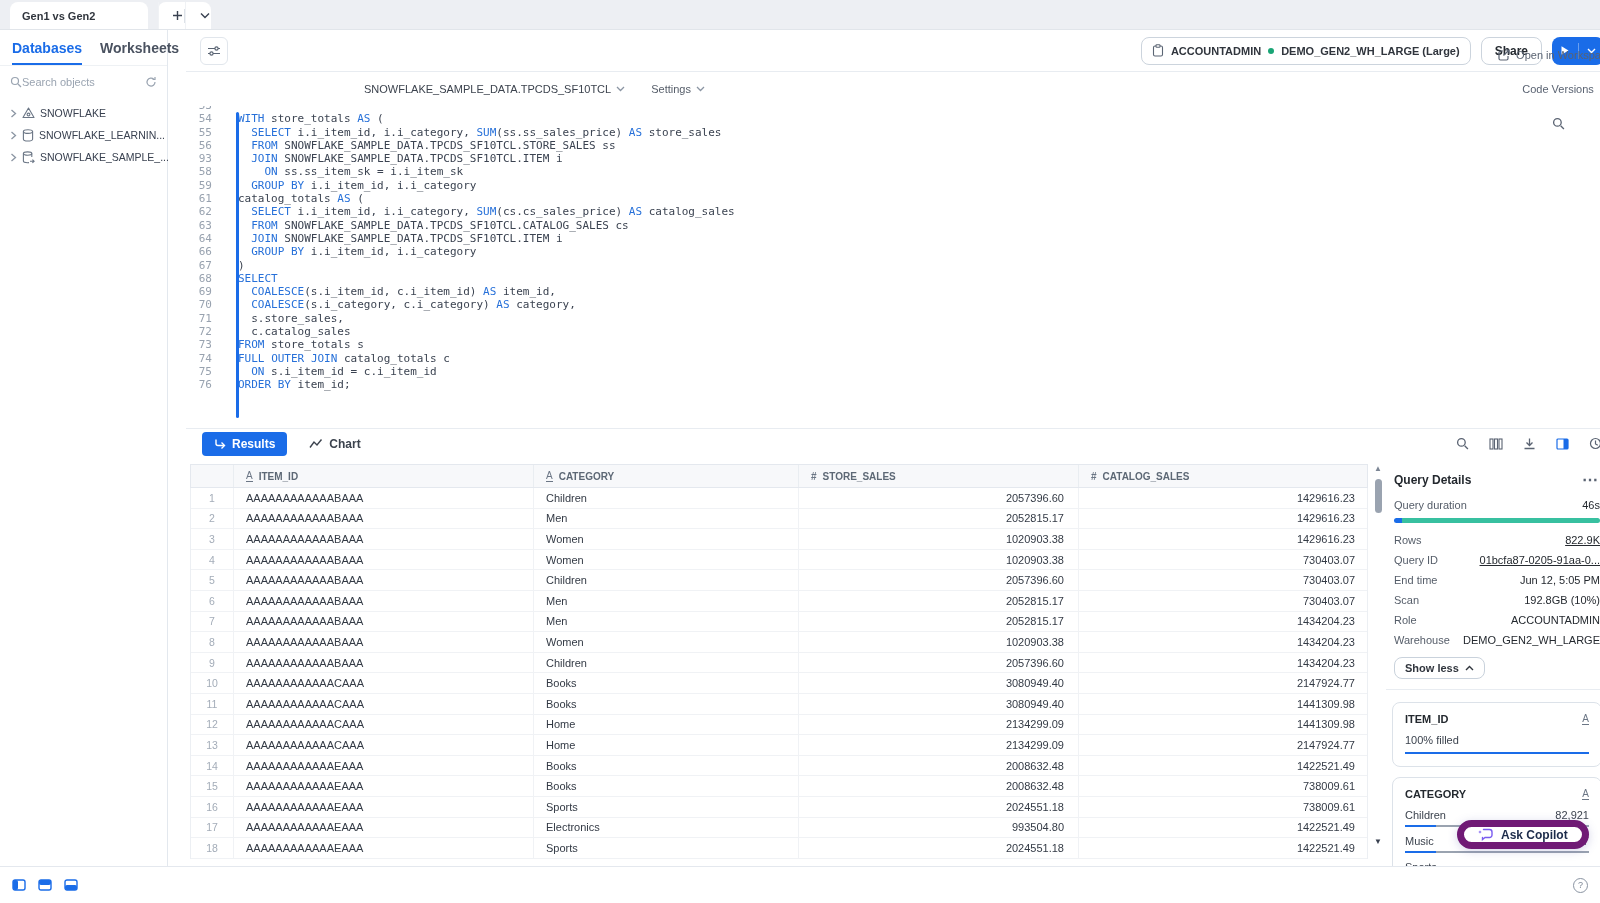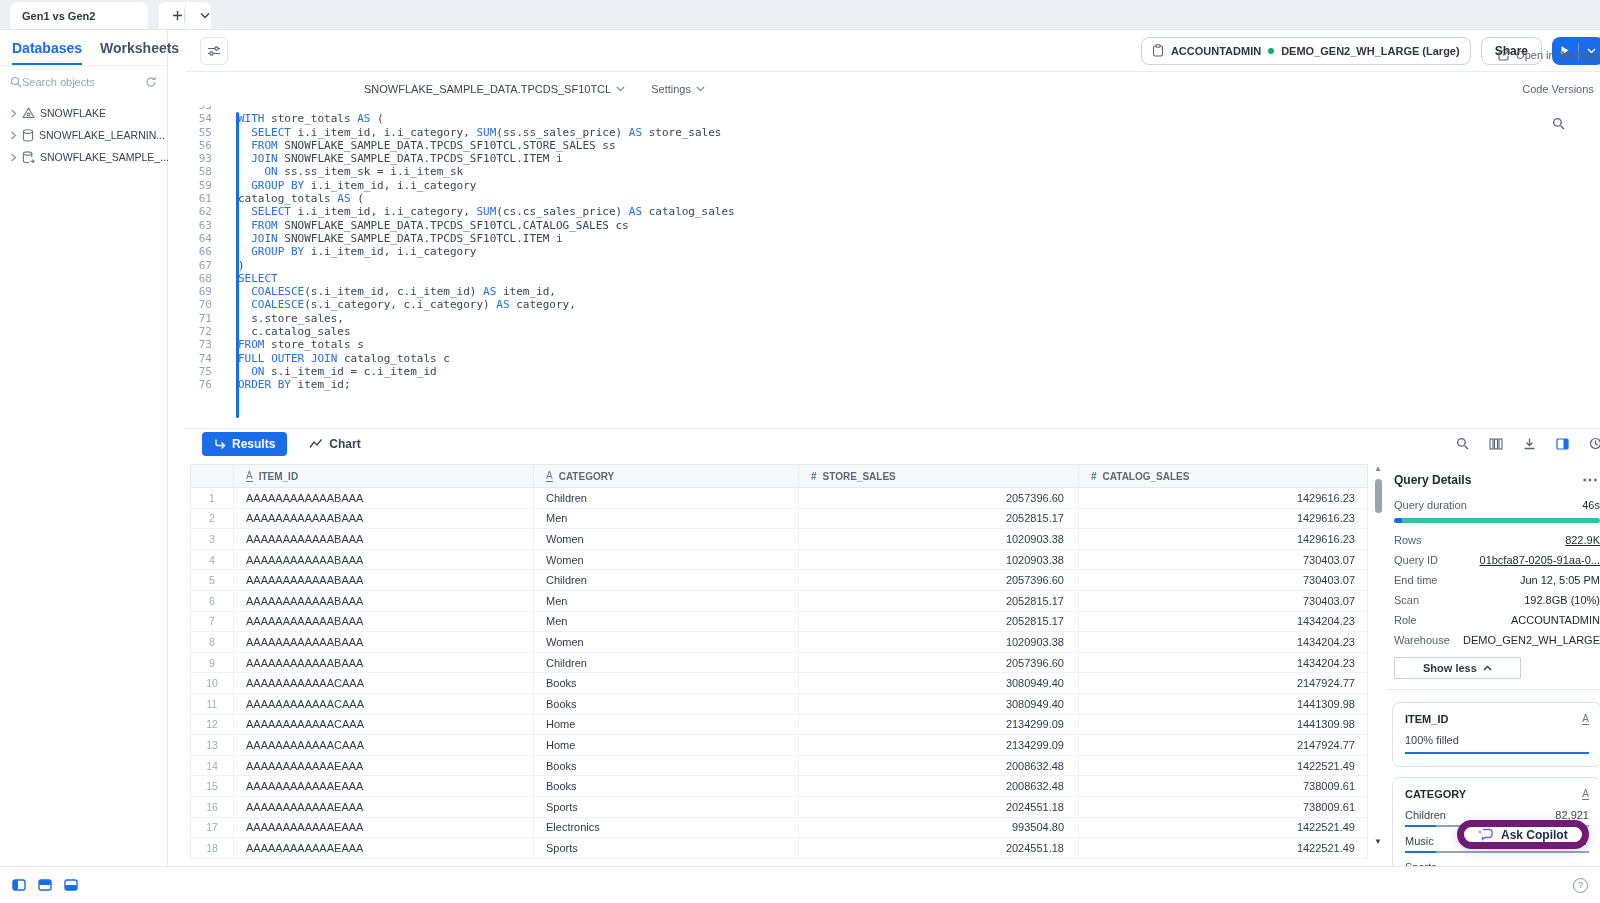--- a/index.html
+++ b/index.html
@@ -87,21 +87,21 @@
   
   .details { position:absolute; left:1200px; top:0px; width:232px; height:408px; padding:8px 16px 0 6px; overflow:hidden; }
   .qd-title-row { display:flex; align-items:center; justify-content:space-between; padding:4px 2px 6px; }
   .qd-title { font-size:12px; font-weight:bold; color:#24292f; }
   .dots { color:#5a6372; letter-spacing:2px; font-weight:bold; cursor:pointer; }
   .qd-row { display:flex; justify-content:space-between; align-items:center; font-size:11px; height:20px; padding:0 2px; }
   .qd-label { color:#555d69; }
   .qd-value { color:#24292f; text-align:right; }
   .qd-value.link { text-decoration:underline; cursor:pointer; }
   .qd-bar { height:5px; border-radius:3px; margin:3px 2px 7px; background:linear-gradient(to right, #1a6ce8 0 4%, #38c0a0 4% 100%); }
-  .show-less { margin:7px 0 10px 2px; display:inline-flex; align-items:center; gap:6px; border:1px solid #c9d2dc; border-radius:1px; padding:4px 28px; font-size:11px; font-weight:bold; color:#30353d; background:#fff; cursor:pointer; }
+  .show-less { margin:7px 0 10px 2px; display:inline-flex; align-items:center; gap:6px; border:1px solid #c9d2dc; border-radius:8px; padding:4px 10px; font-size:11px; font-weight:bold; color:#30353d; background:#fff; cursor:pointer; }
   .qd-sep { border-bottom:1px solid #e8ecf1; margin:0 -6px 12px -6px; }
   .card { border:1px solid #dce2e9; border-radius:8px; padding:10px 12px 12px; margin-bottom:10px; background:#fff; }
   .card-head { display:flex; justify-content:space-between; align-items:center; margin-bottom:9px; }
   .card-name { font-size:11px; font-weight:bold; color:#24292f; }
   .fill-text { font-size:11px; color:#3c434e; margin-bottom:6px; }
   .fill-bar { height:2px; background:#1a6ce8; }
   .cat-row { margin-bottom:8px; }
   .cat-line { display:flex; justify-content:space-between; font-size:11px; color:#3c434e; margin-bottom:4px; }
   .cat-bar { height:2px; background:#9aa3b0; position:relative; }
   .cat-bar .seg { position:absolute; left:0; top:0; bottom:0; width:17%; background:#1a6ce8; }

